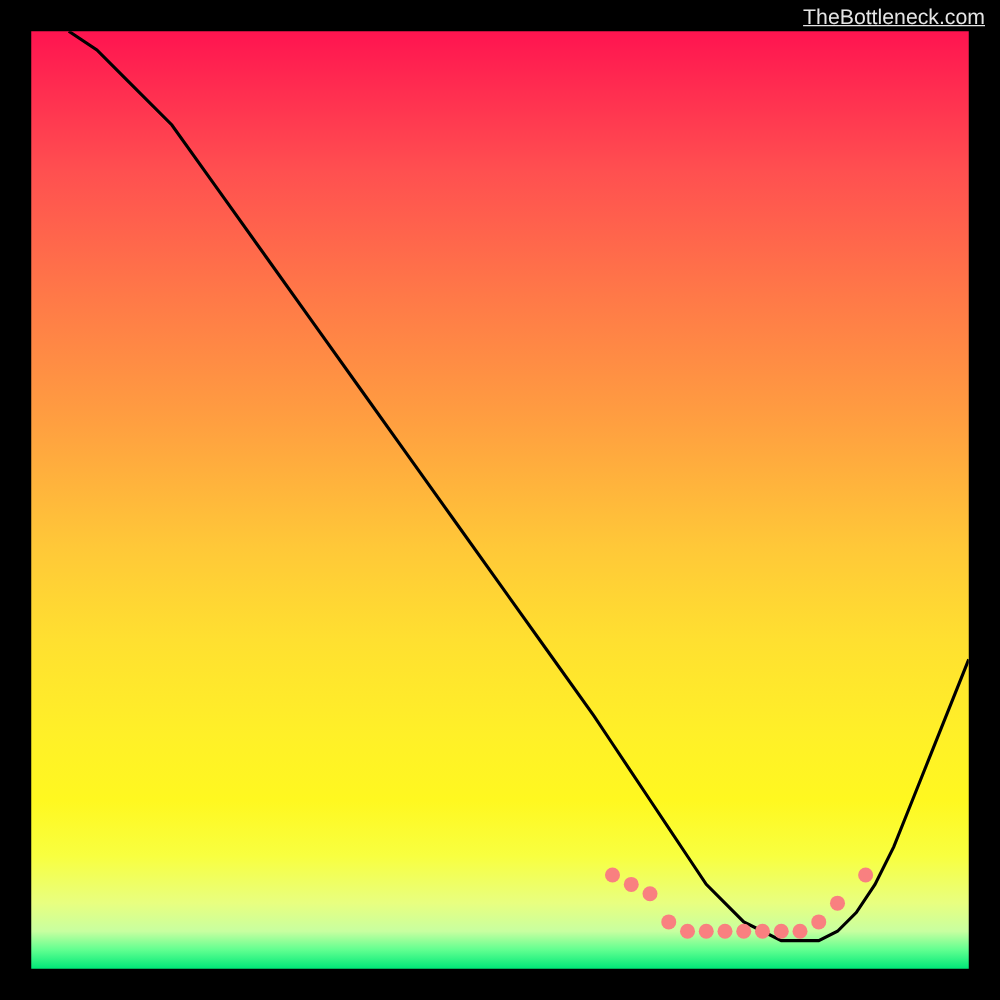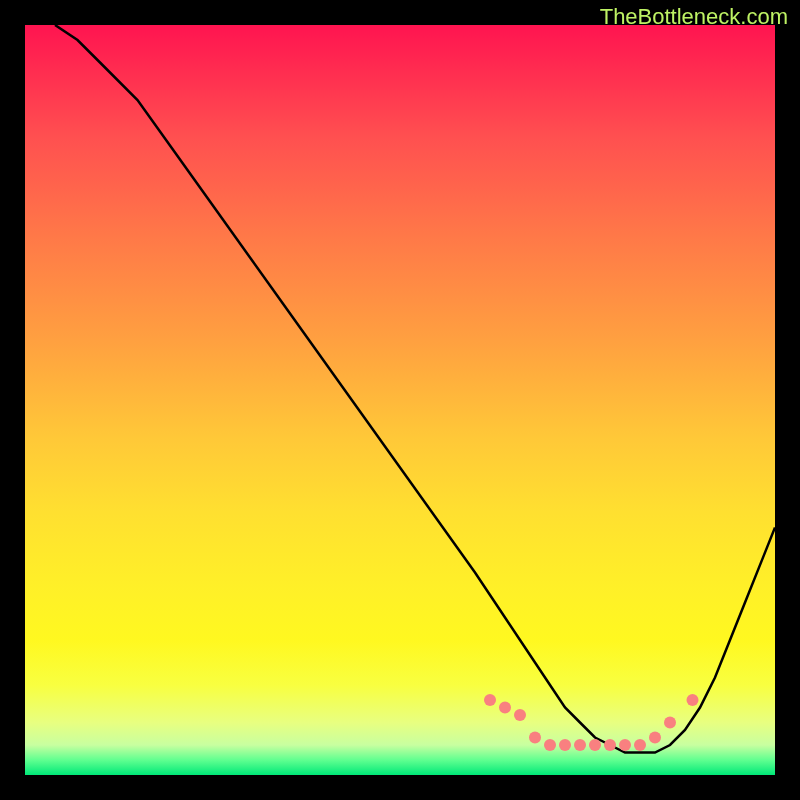--- a/index.html
+++ b/index.html
@@ -7,24 +7,25 @@
     width: 800px;
     height: 800px;
     background: #000;
     position: relative;
     font-family: Arial, sans-serif;
   }
   .watermark {
     position: absolute;
     top: 4px;
     right: 12px;
-    color: #bef264;
-    font-size: 22px;
+    color: #e5e5e5;
+    font-size: 17px;
     font-weight: 500;
     z-index: 10;
+    text-decoration: underline;
   }
   .plot-area {
     position: absolute;
     left: 25px;
     top: 25px;
     width: 750px;
     height: 750px;
   }
   .gradient-bg {
     position: absolute;

